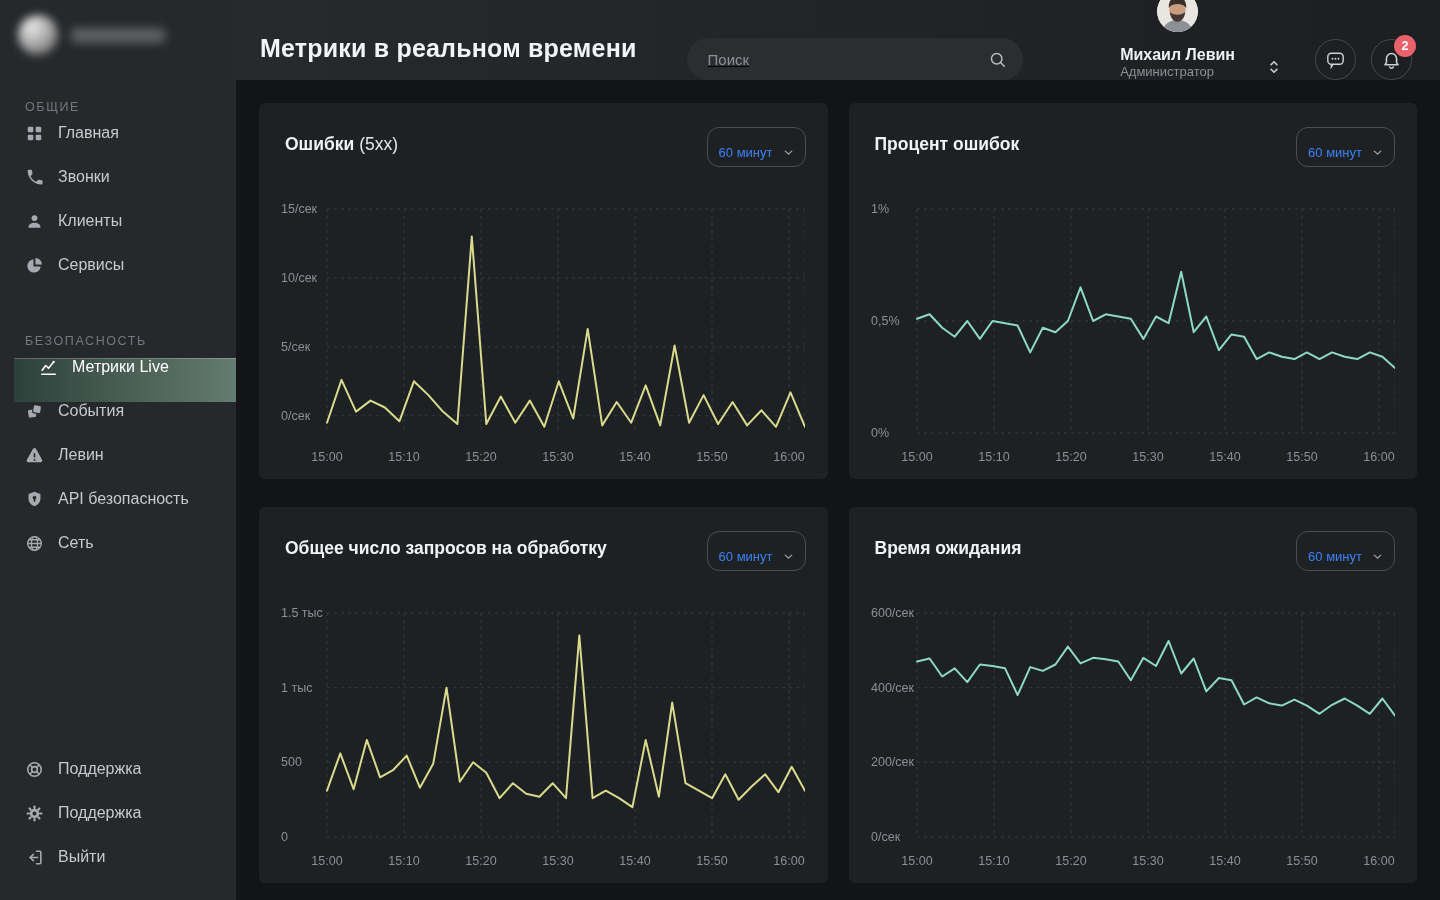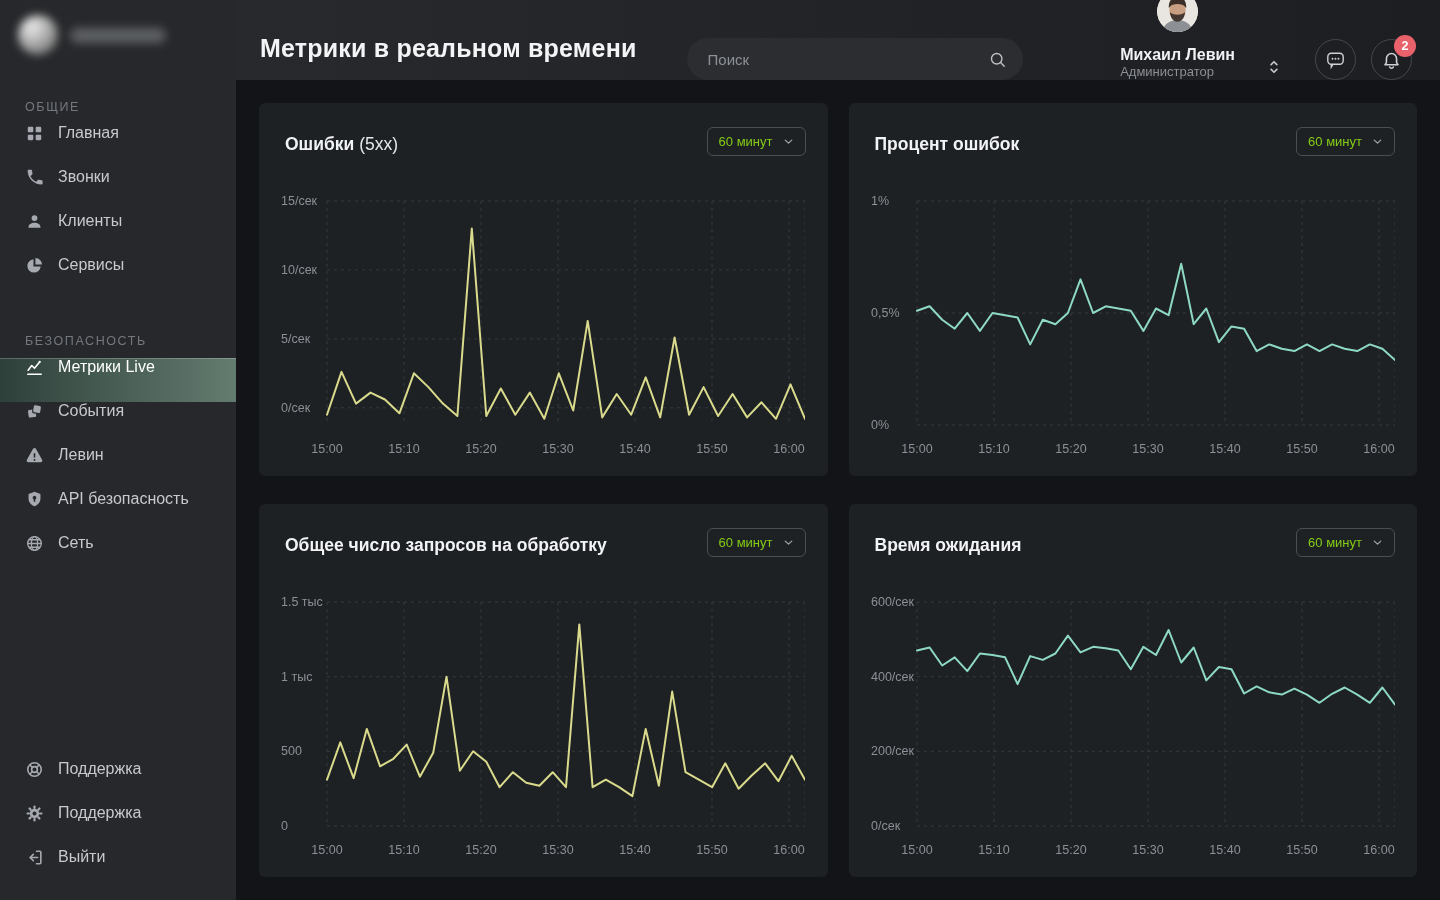--- a/index.html
+++ b/index.html
@@ -12,31 +12,31 @@
   .logo-row { display:flex; align-items:center; gap:12px; padding:14px 18px 10px 18px; height:66px; }
   .logo-mark { width:40px; height:40px; border-radius:50%; flex:none;
     background:radial-gradient(circle at 35% 30%, #ececec, #9b9b9b 55%, #4f4f4f 95%);
     filter:blur(4px); }
   .logo-word { width:96px; height:15px; border-radius:8px; background:#95989c; opacity:.5; filter:blur(5px); }
   .section-label { padding:34px 25px 10px 25px; font-size:12.5px; letter-spacing:1.6px; color:#74787e; }
   .item { display:flex; align-items:flex-start; gap:14px; height:44px; padding:0 25px; color:#c6c9ce; font-size:16px; cursor:pointer; }
   .item .ic { width:19px; height:19px; color:#a6aab0; display:flex; flex:none; }
   .ic svg { width:100%; height:100%; display:block; }
   .item.active { background:linear-gradient(90deg,#2e403a 0%, #465b52 45%, #647b70 100%);
-    color:#ffffff; box-shadow:inset 0 1px 0 rgba(255,255,255,.22); }
+    color:#ffffff; box-shadow:inset 0 1px 0 rgba(255,255,255,.22);margin-left:14px; }
   .item.active .ic { color:#fff; }
   .sidebar-footer { margin-top:auto; padding-bottom:8px; }
 
   
   .main { flex:1; display:flex; flex-direction:column; min-width:0; }
   .header { height:80px; flex:none; display:flex; align-items:flex-end; padding:0 28px 0 24px;
     background:linear-gradient(90deg,#27292c 0%, #1c1e21 100%); }
   .page-title { font-size:25px; font-weight:bold; color:#f3f4f6; letter-spacing:.2px; white-space:nowrap; }
   .search { margin-left:50px; width:336px; height:42px; background:#2b2d31; border-radius:21px;
-    display:flex; align-items:center; padding:0 16px 0 19px; }
+    display:flex; align-items:center; padding:0 16px 0 19px;text-decoration:underline; }
   .search input { flex:1; background:none; border:none; outline:none; color:#d6d8db; font-size:15px; font-family:inherit; }
   .search input::placeholder { color:#8d9197; }
   .search .ic { width:19px; height:19px; color:#bcbfc4; }
   .user-block { margin-left:auto; display:flex; align-items:center; gap:13px;flex-direction:column; }
   .avatar { width:41px; height:41px; border-radius:50%; overflow:hidden; flex:none; background:#e9e5e0; }
   .avatar svg { width:100%; height:100%; display:block; }
   .user-name { font-size:16px; font-weight:bold; color:#f0f1f3; line-height:1.2; }
   .user-role { font-size:13px; color:#8b8f96; line-height:1.2; }
   .chevrons { margin-left:30px; width:18px; height:26px; color:#c3c6cb; }
   .icon-btn { width:41px; height:41px; border-radius:50%; border:1px solid #45484e; background:transparent;
@@ -46,22 +46,22 @@
   .icon-btn.bell { margin-left:15px; }
   .badge { position:absolute; top:-5px; right:-5px; min-width:22px; height:22px; border-radius:50%;
     background:#e9626b; color:#fff; font-size:12.5px; font-weight:bold; display:flex; align-items:center; justify-content:center; }
 
   
   .content { flex:1; padding:23px; display:grid; grid-template-columns:1fr 1fr; grid-template-rows:1fr 1fr; gap:28px 21px; background:#121418; }
   .panel { background:#1e2124; border-radius:6px; padding:24px 22px 8px 22px; overflow:hidden; }
   .panel-head { display:flex; justify-content:space-between; align-items:flex-start; }
   .panel-title { margin:4px; font-size:17.5px; color:#f2f3f5; font-weight:bold; padding-top:3px; }
   .panel-title .light { font-weight:normal; color:#e4e6e9; }
-  .range { display:flex; align-items:center; gap:9px; border:1px solid #4a4e54; border-radius:6px;
-    padding:6px 10px 6px 11px; font-size:13px; color:#84cc16; background:transparent; cursor:pointer; font-family:inherit; }
+  .range { display:flex; align-items:center; gap:9px; border:1px solid #4a4e54; border-radius:12px;
+    padding:17px 10px 6px 11px; font-size:13px; color:#3b82f6; background:transparent; cursor:pointer; font-family:inherit; }
   .range .ic { width:13px; height:13px; color:#9fa3a9; }
   svg.chart { display:block; margin-top:22px; }
   svg.chart text { fill:#8b8f96; font-size:12.5px; font-family:"Liberation Sans",sans-serif; }
   svg.chart line.grid { stroke:#35383d; stroke-width:1; stroke-dasharray:3 4; }
   svg.chart polyline.series { fill:none; stroke-width:2; stroke-linejoin:round; stroke-linecap:round; }
 </style>
 </head>
 <body>
 
 <div class="app">

